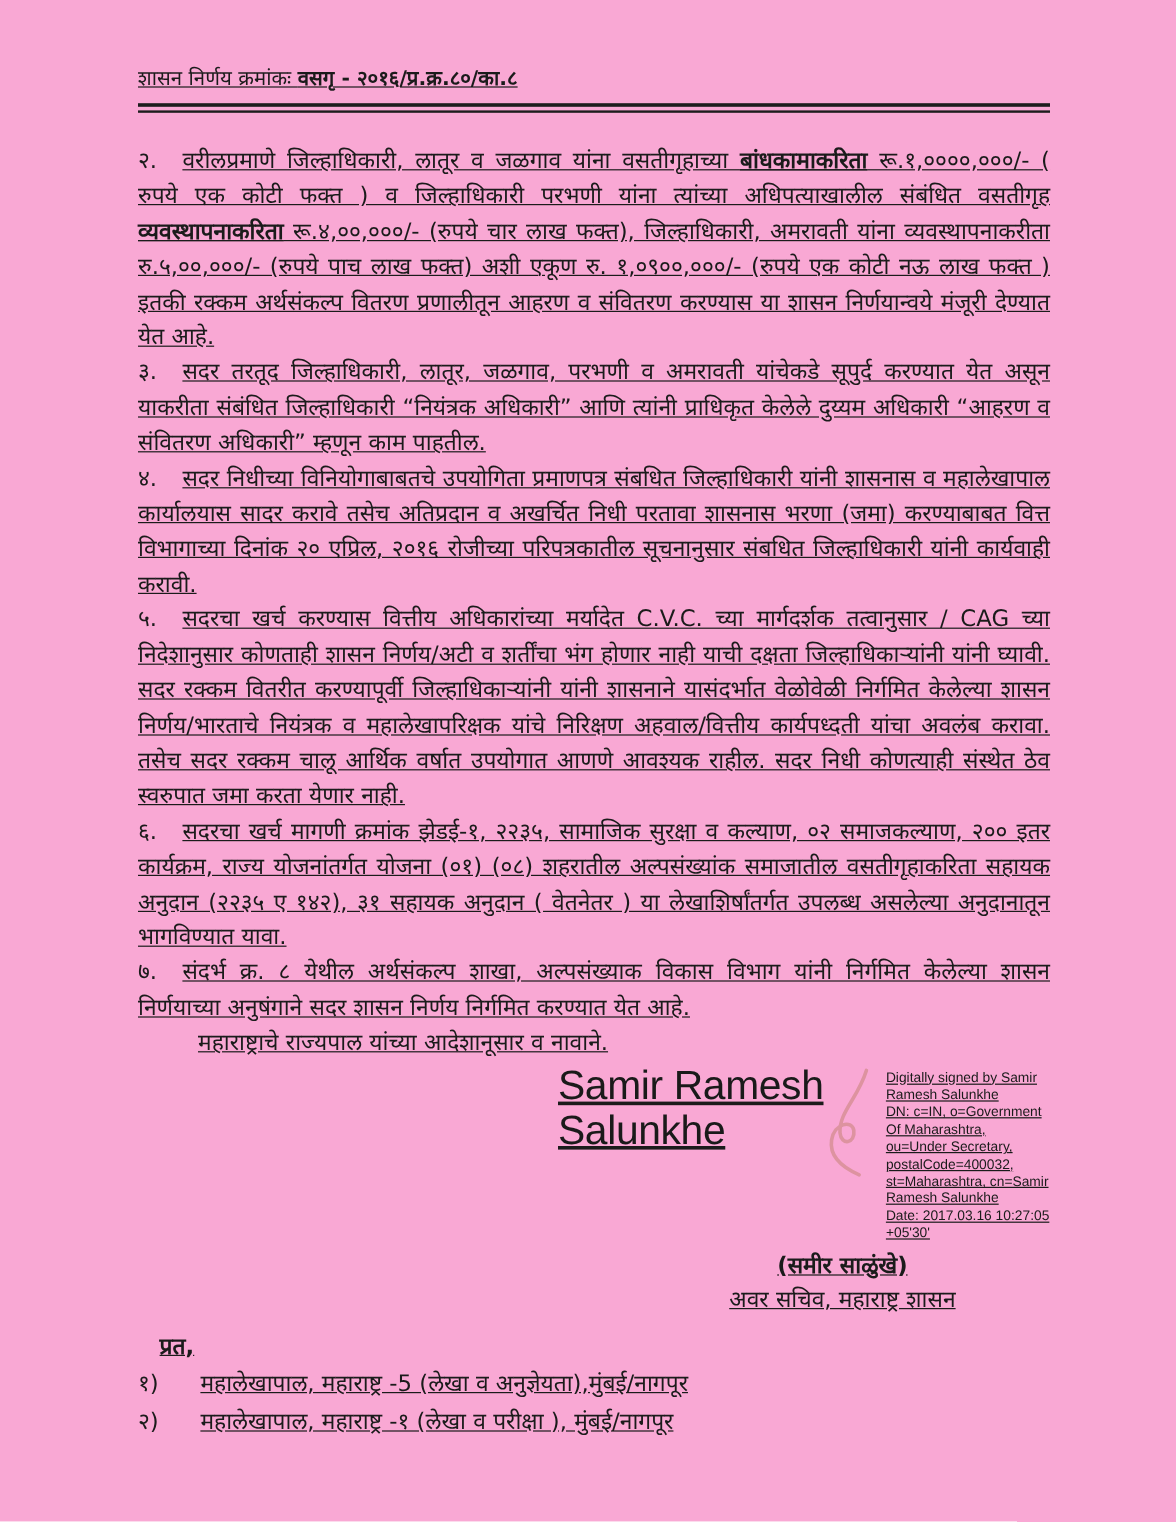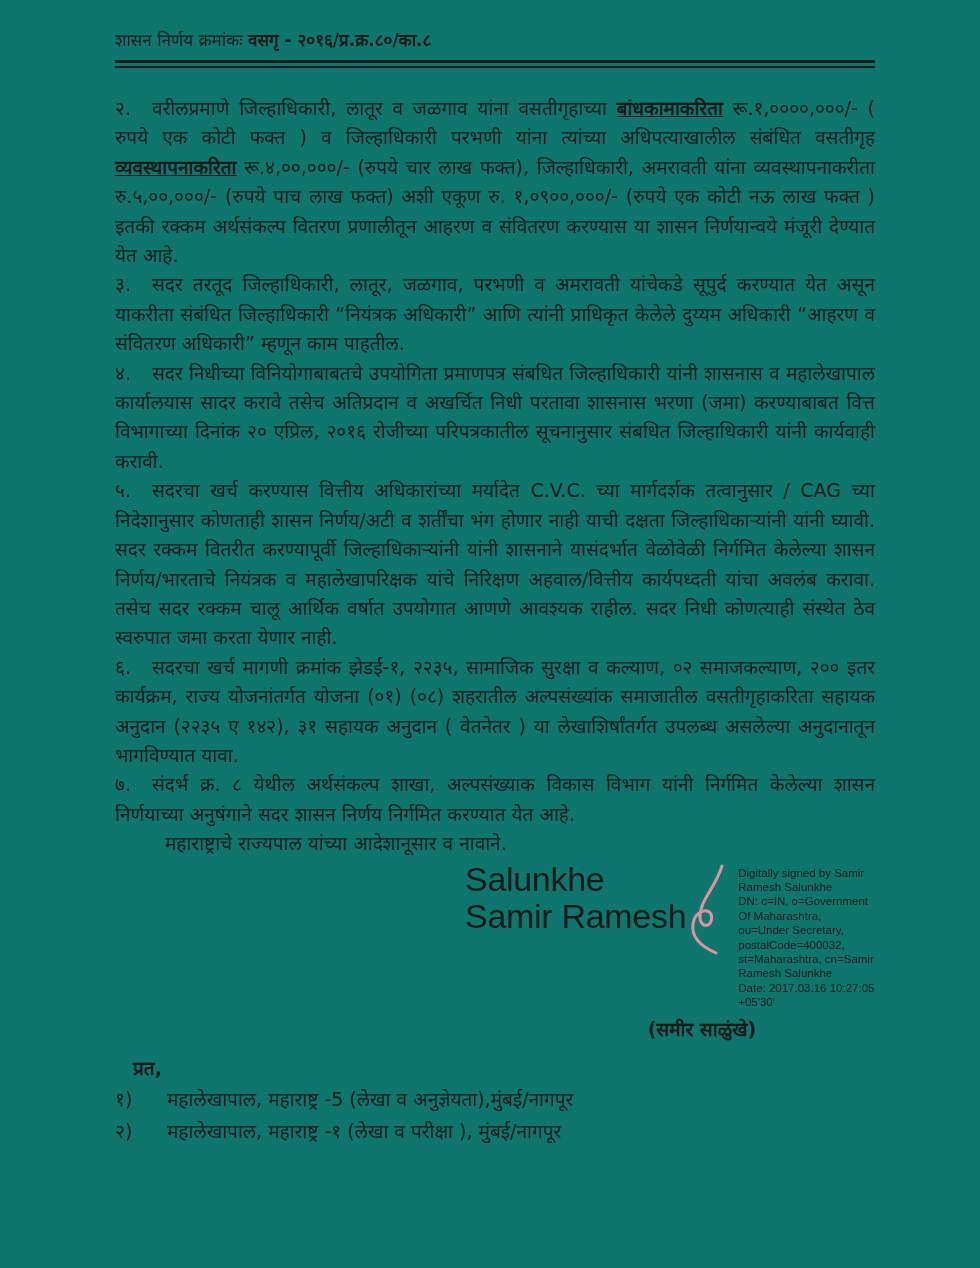--- a/index.html
+++ b/index.html
@@ -1,19 +1,19 @@
 <!DOCTYPE html>
 <html lang="mr"><head>
 <meta charset="utf-8">
 <style>
   html,body{margin:0;padding:0;background:#ffffff;}
   .page{
-    width:980px;height:1268px;background:#0f766e;box-sizing:border-box;
-    padding:28px 105px 0 115px;color:#1b1b1b;
-    font-family:"DejaVu Sans",sans-serif;position:relative;overflow:hidden;
+    width:980px;height:1268px;background:#f9a8d4;box-sizing:border-box;
+    padding:54px 105px 0 115px;color:#1b1b1b;
+    font-family:"DejaVu Sans",sans-serif;position:relative;overflow:hidden;text-decoration:underline;
   }
   
   .header{font-size:17px;line-height:24px;white-space:nowrap;}
   .header .bold{font-weight:bold;}
   .double-rule{margin-top:8px;height:3px;border-top:3.5px solid #1d1d1d;border-bottom:2px solid #1d1d1d;}
   
   .body{margin-top:26px;}
   .para{
     margin:0;font-size:19px;line-height:29.4px;text-align:justify;
     text-justify:inter-word;color:#1b1b1b;
@@ -63,39 +63,40 @@
     <p class="para"><span class="pnum">६.</span><span>सदरचा खर्च मागणी क्रमांक झेडई-१, २२३५, सामाजिक सुरक्षा व कल्याण, ०२ समाजकल्याण,  २०० इतर कार्यक्रम, राज्य योजनांतर्गत योजना (०१) (०८) शहरातील अल्पसंख्यांक समाजातील वसतीगृहाकरिता सहायक अनुदान (२२३५ ए १४२), ३१ सहायक अनुदान ( वेतनेतर ) या लेखाशिर्षांतर्गत उपलब्ध असलेल्या अनुदानातून भागविण्यात यावा.</span></p>
 
     <p class="para"><span class="pnum">७.</span><span>संदर्भ क्र. ८ येथील  अर्थसंकल्प शाखा, अल्पसंख्याक विकास विभाग यांनी निर्गमित केलेल्या शासन निर्णयाच्या अनुषंगाने सदर शासन निर्णय निर्गमित करण्यात येत आहे.</span></p>
 
 
     <p class="para indent">महाराष्ट्राचे राज्यपाल यांच्या आदेशानूसार व नावाने.</p>
   </div>
 
   <div class="sig-row">
     <div class="sig-name">
+      <div>Samir Ramesh</div>
       <div>Salunkhe</div>
-      <div>Samir Ramesh</div>
     </div>
     <div class="sig-flourish">
       <svg width="46" height="92" viewBox="0 0 46 92" aria-hidden="true">
         <path d="M38 3 C31 26 15 38 16 55 C17 66 29 64 27.5 53 C26 44 11 47 9 61 C7 74 16 83 32 90" stroke="#dd93a0" fill="none" stroke-width="3" stroke-linecap="round"></path>
       </svg>
     </div>
     <div class="sig-details">
       <div>Digitally signed by Samir Ramesh Salunkhe</div>
       <div>DN: c=IN, o=Government Of Maharashtra,</div>
       <div>ou=Under Secretary, postalCode=400032,</div>
       <div>st=Maharashtra, cn=Samir Ramesh Salunkhe</div>
       <div>Date: 2017.03.16 10:27:05 +05'30'</div>
     </div>
   </div>
 
   <div class="sig-marathi">
     <div class="name">(समीर साळुंखे)</div>
+    <div class="desig">अवर सचिव, महाराष्ट्र शासन</div>
   </div>
 
   <div class="copies">
     <div class="copies-label">प्रत,</div>
     <div class="copy-item"><span class="copy-num">१)</span><span>महालेखापाल, महाराष्ट्र -5 (लेखा व अनुज्ञेयता),मुंबई/नागपूर</span></div>
     <div class="copy-item"><span class="copy-num">२)</span><span>महालेखापाल, महाराष्ट्र -१ (लेखा व परीक्षा ), मुंबई/नागपूर</span></div>
   </div>
 
 </div>
 

